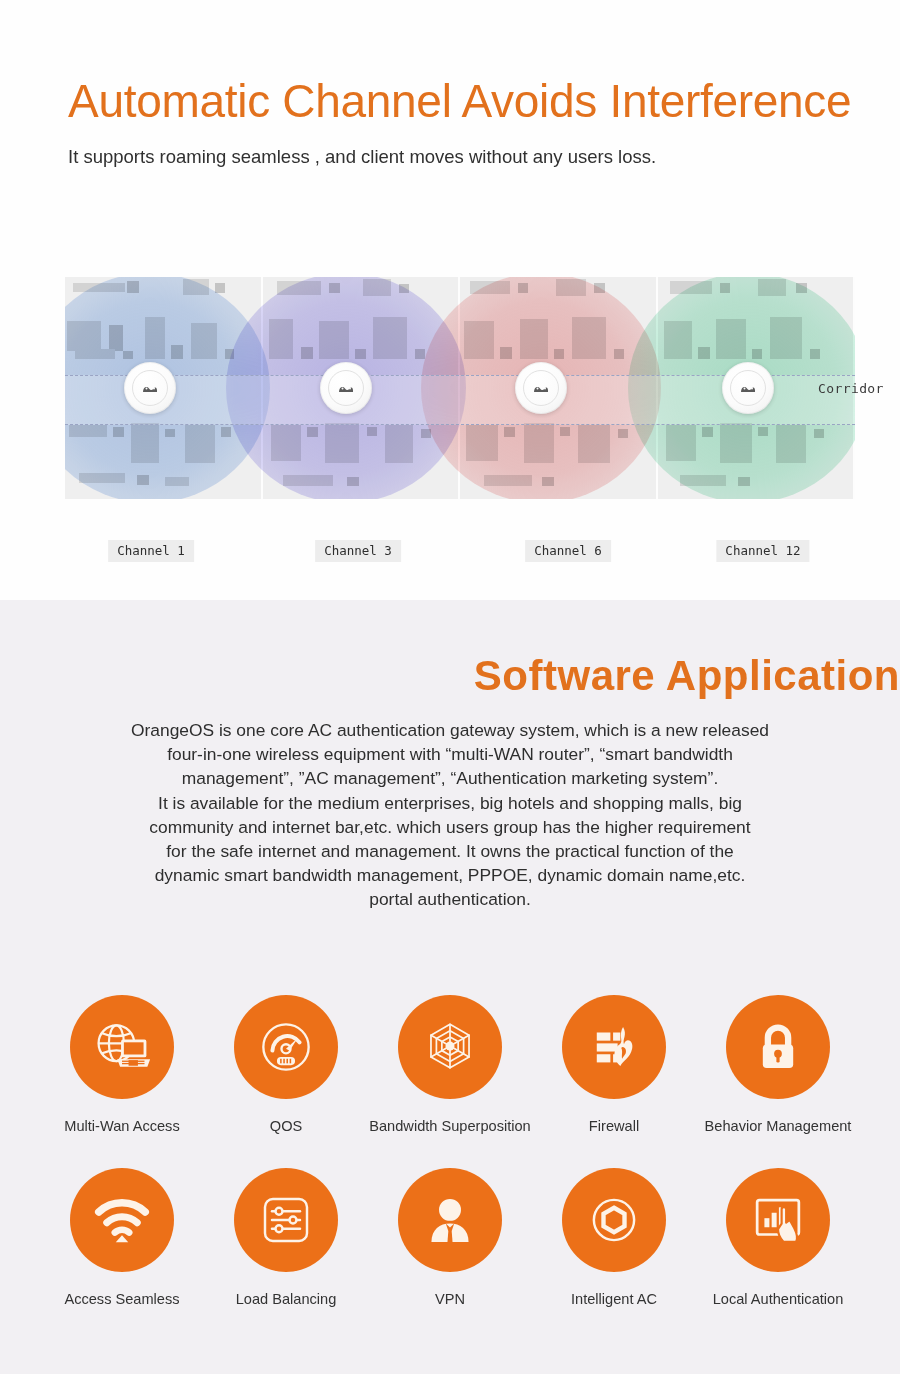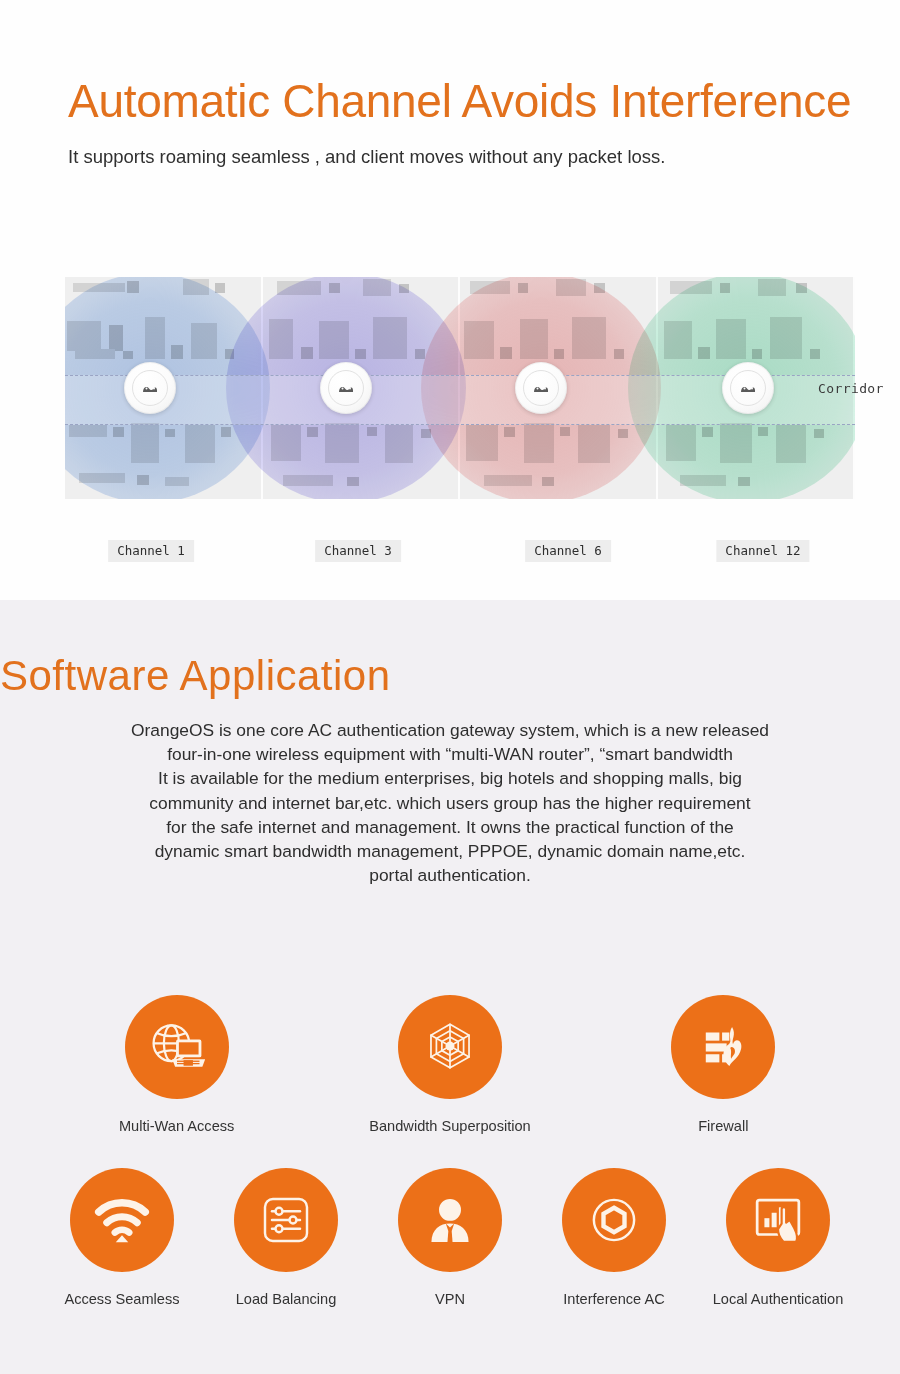--- a/index.html
+++ b/index.html
@@ -156,25 +156,26 @@
     width: 900px;
     height: 774px;
     background: #f2f0f3;
   }
 
   #software-title {
     position: absolute;
     left: 0;
     top: 652px;
     width: 900px;
-    text-align: left;
+    text-align: right;
     font-size: 42px;
-    font-weight: 400;
+    font-weight: 700;
     color: #e2711d;
     letter-spacing: 0.5px;
+    padding-left: 11px;
   }
 
   #software-body {
     position: absolute;
     left: 52px;
     top: 718px;
     width: 796px;
     text-align: center;
     font-size: 17.4px;
     line-height: 24.2px;
@@ -219,21 +220,21 @@
   svg { display: block; }
 </style>
 </head>
 <body>
 
 <div id="page">
 
   <section id="section-roaming">
 
     <h1 id="hero-title">Automatic Channel Avoids Interference</h1>
-    <p id="hero-subtitle">It supports roaming seamless , and client moves without any packet loss.</p>
+    <p id="hero-subtitle">It supports roaming seamless , and client moves without any users loss.</p>
 
     <div id="floorplan">
 
       <div class="fp-cell" style="left:0px;">
         <div class="blk light" style="left:8px;  top:6px;   width:52px; height:9px;"></div>
         <div class="blk" style="left:62px; top:4px;   width:12px; height:12px;"></div>
         <div class="blk light" style="left:118px;top:2px;   width:26px; height:16px;"></div>
         <div class="blk" style="left:150px;top:6px;   width:10px; height:10px;"></div>
         <div class="blk light" style="left:2px;  top:44px;  width:34px; height:30px;"></div>
         <div class="blk" style="left:44px; top:48px;  width:14px; height:26px;"></div>
@@ -363,20 +364,21 @@
     <span class="ch-label" style="left:763px;">Channel 12</span>
   </section>
 
   <section id="section-software"></section>
 
   <h2 id="software-title">Software Application</h2>
 
   <div id="software-body">
       <div>OrangeOS is one core AC authentication gateway system, which is a new released</div>
       <div>four-in-one wireless equipment with “multi-WAN router”, “smart bandwidth</div>
+      <div>management”, ”AC management”, “Authentication marketing system”.</div>
       <div>It is available for the medium enterprises, big hotels and shopping malls, big</div>
       <div>community and internet bar,etc. which users group has the higher requirement</div>
       <div>for the safe internet and management. It owns the practical function of the</div>
       <div>dynamic smart bandwidth management, PPPOE, dynamic domain name,etc.</div>
       <div>portal authentication.</div>
     </div>
 
   <div class="feature-row" id="feature-row-1">
 
     <div class="feature">
@@ -395,20 +397,38 @@
           <g fill="#ec7018">
             <rect x="32" y="46.5" width="24" height="1.4"></rect>
             <rect x="32" y="49" width="24" height="1.4"></rect>
           </g>
           <rect x="39" y="46" width="10" height="6" fill="#ec7018"></rect>
         </svg>
       </div>
       <span class="feature-label">Multi-Wan Access</span>
     </div>
 
+    <div class="feature">
+      <div class="feature-circle">
+        <svg width="58" height="58" viewBox="0 0 64 64">
+          <circle cx="32" cy="32" r="25" fill="none" stroke="#fdf3e8" stroke-width="2.6"></circle>
+          <path d="M17 36 A16.5 16.5 0 0 1 47 27" fill="none" stroke="#fdf3e8" stroke-width="4.4" stroke-linecap="round"></path>
+          <path d="M32 34 L45 22 L36 36 Z" fill="#fdf3e8"></path>
+          <circle cx="32" cy="34" r="5" fill="none" stroke="#fdf3e8" stroke-width="2.6"></circle>
+          <rect x="22" y="43" width="20" height="9" rx="4.5" fill="#fdf3e8"></rect>
+          <g fill="#ec7018">
+            <rect x="25.5" y="45" width="1.7" height="5"></rect>
+            <rect x="29" y="45" width="1.7" height="5"></rect>
+            <rect x="32.5" y="45" width="1.7" height="5"></rect>
+            <rect x="36" y="45" width="1.7" height="5"></rect>
+          </g>
+        </svg>
+      </div>
+      <span class="feature-label">QOS</span>
+    </div>
 
     <div class="feature">
       <div class="feature-circle">
         <svg width="60" height="58" viewBox="0 0 64 64">
           <g fill="none" stroke="#fdf3e8" stroke-width="1.9" stroke-linejoin="round">
             <polygon points="32,7 53,19 53,43 32,55 11,43 11,19"></polygon>
             <polygon points="32,14 47,22.5 47,39.5 32,48 17,39.5 17,22.5"></polygon>
             <polygon points="32,21 41,26 41,36 32,41 23,36 23,26"></polygon>
           </g>
           <g stroke="#fdf3e8" stroke-width="1.9" stroke-linecap="round">
@@ -435,20 +455,31 @@
             <rect x="13" y="40" width="15" height="9"></rect>
             <rect x="31" y="40" width="6" height="9"></rect>
           </g>
           <path d="M42 10 C47 19,41 23,43 29 C45 21,54 24,52 34 C50 44,42 47,39 53 C35 49,31 44,33 36 C35 29,41 30,40 24 C39 18,40 13,42 10 Z" fill="#fdf3e8"></path>
           <path d="M40 33 C42 37,40 41,41 45 C43 41,46 40,45 35 C44 32,41 31,40 33 Z" fill="#ec7018"></path>
         </svg>
       </div>
       <span class="feature-label">Firewall</span>
     </div>
 
+    <div class="feature">
+      <div class="feature-circle">
+        <svg width="54" height="58" viewBox="0 0 64 64">
+          <path d="M20 30 V21 a12 12 0 0 1 24 0 V30" fill="none" stroke="#fdf3e8" stroke-width="7.5"></path>
+          <rect x="14" y="29" width="36" height="28" rx="4.5" fill="#fdf3e8"></rect>
+          <circle cx="32" cy="40" r="4.6" fill="#ec7018"></circle>
+          <rect x="30.1" y="41" width="3.8" height="9.5" rx="1.6" fill="#ec7018"></rect>
+        </svg>
+      </div>
+      <span class="feature-label">Behavior Management</span>
+    </div>
   </div>
 
   <div class="feature-row" id="feature-row-2">
 
     <div class="feature">
       <div class="feature-circle">
         <svg width="58" height="50" viewBox="0 0 64 56">
           <g fill="none" stroke="#fdf3e8" stroke-linecap="round">
             <path d="M6 19 A38 38 0 0 1 58 19" stroke-width="8.5"></path>
             <path d="M15 31 A25 25 0 0 1 49 31" stroke-width="8"></path>
@@ -491,21 +522,21 @@
       <span class="feature-label">VPN</span>
     </div>
 
     <div class="feature">
       <div class="feature-circle">
         <svg width="56" height="56" viewBox="0 0 64 64">
           <circle cx="32" cy="32" r="23" fill="none" stroke="#fdf3e8" stroke-width="2.8"></circle>
           <polygon points="32,18 44,25 44,39 32,46 20,39 20,25" fill="none" stroke="#fdf3e8" stroke-width="5"></polygon>
         </svg>
       </div>
-      <span class="feature-label">Interference AC</span>
+      <span class="feature-label">Intelligent AC</span>
     </div>
 
     <div class="feature">
       <div class="feature-circle">
         <svg width="58" height="54" viewBox="0 0 64 58">
           <rect x="9" y="7" width="46" height="38" rx="2.5" fill="none" stroke="#fdf3e8" stroke-width="3"></rect>
           <g fill="#fdf3e8">
             <rect x="17" y="27" width="5.5" height="10"></rect>
             <rect x="25" y="21" width="5.5" height="16"></rect>
             <rect x="33" y="15" width="5.5" height="22"></rect>

